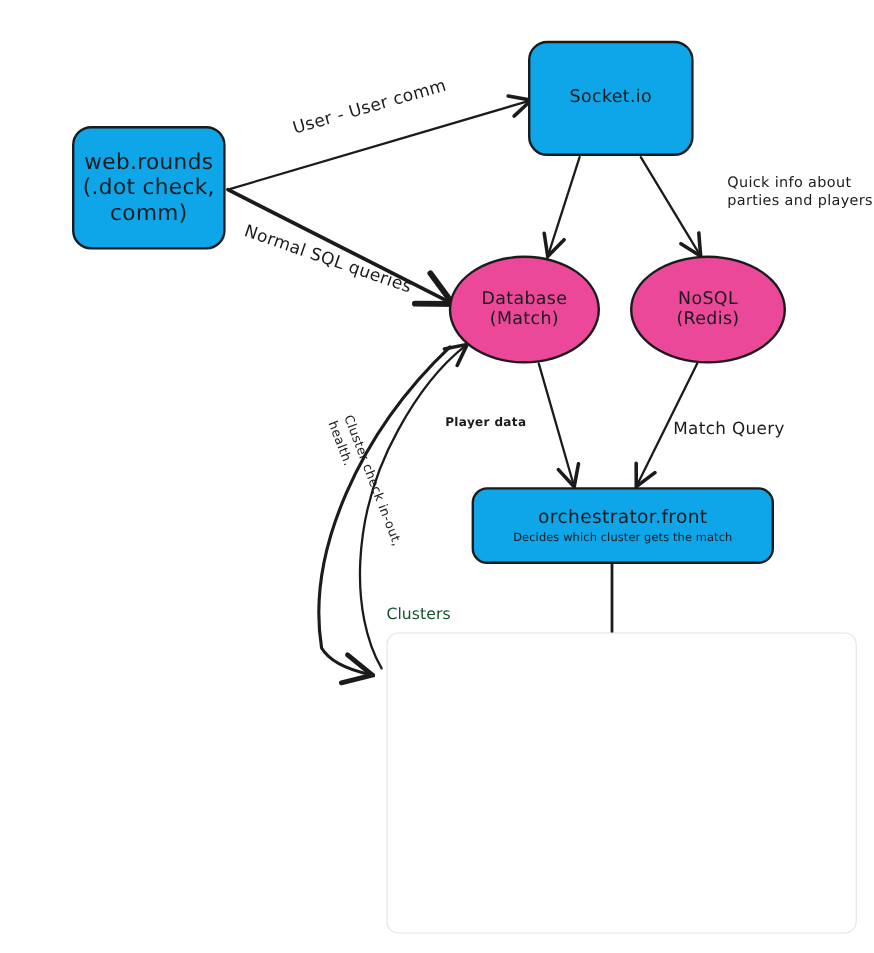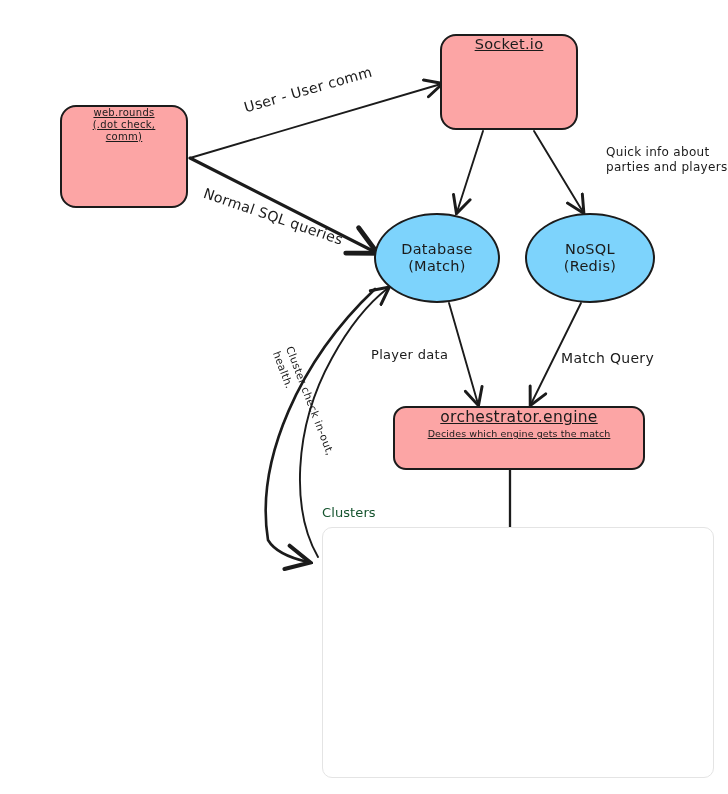--- a/index.html
+++ b/index.html
@@ -25,55 +25,55 @@
   }
   .hand {
     font-family: "DejaVu Sans", sans-serif;
     color: #1b1b1b;
     letter-spacing: 0.3px;
   }
   
   .node {
     position: absolute;
     box-sizing: border-box;
-    background: #fca5a5;
+    background: #0ea5e9;
     border: 2.1px solid #1b1b1b;
     border-radius: 14px;
     display: flex;
     flex-direction: column;
     align-items: center;
+    justify-content: center;
     text-align: center;
     color: #1b1b1b;
-    text-decoration: underline;
   }
   .node-line { display: block; line-height: 1.18; white-space: nowrap; }
 
   #web-rounds {
     left: 60px; top: 105px; width: 128px; height: 103px;
     border-radius: 16px;
-    font-size: 10px;
+    font-size: 18px;
   }
   #socket-io {
     left: 440px; top: 34px; width: 138px; height: 96px;
     border-radius: 16px;
     font-size: 14.5px;
   }
   #orchestrator {
     left: 393px; top: 406px; width: 252px; height: 64px;
     border-radius: 13px;
     gap: 2px;
   }
   #orchestrator .title { font-size: 15.5px; }
   #orchestrator .sub { font-size: 9.5px; letter-spacing: .1px; }
 
   
   .ellipse {
     position: absolute;
     box-sizing: border-box;
-    background: #7dd3fc;
+    background: #ec4899;
     border: 2.1px solid #1b1b1b;
     border-radius: 50%;
     display: flex;
     flex-direction: column;
     align-items: center;
     justify-content: center;
     text-align: center;
     font-size: 14.5px;
     color: #1b1b1b;
   }
@@ -116,21 +116,22 @@
     font-size: 14.2px;
     transform: rotate(19deg);
     transform-origin: left top;
   }
   #lbl-quick-info {
     left: 606px; top: 145px;
     font-size: 12px;
   }
   #lbl-player-data {
     left: 371px; top: 347px;
-    font-size: 13px;
+    font-size: 10px;
+    font-weight: bold;
   }
   #lbl-match-query {
     left: 561px; top: 350px;
     font-size: 14px;
   }
   #lbl-cluster-check {
     left: 296px; top: 344px;
     font-size: 10.6px;
     line-height: 1.35;
     transform: rotate(69deg);
@@ -211,22 +212,22 @@
     <span class="node-line">Database</span>
     <span class="node-line">(Match)</span>
   </div>
 
   <div class="ellipse hand" id="db-redis">
     <span class="node-line">NoSQL</span>
     <span class="node-line">(Redis)</span>
   </div>
 
   <div class="node hand" id="orchestrator">
-    <span class="node-line title">orchestrator.engine</span>
-    <span class="node-line sub">Decides which engine gets the match</span>
+    <span class="node-line title">orchestrator.front</span>
+    <span class="node-line sub">Decides which cluster gets the match</span>
   </div>
 
   <div id="clusters-label">Clusters</div>
 
   <div id="clusters-group">
     
   </div>
 
 </div>
 

